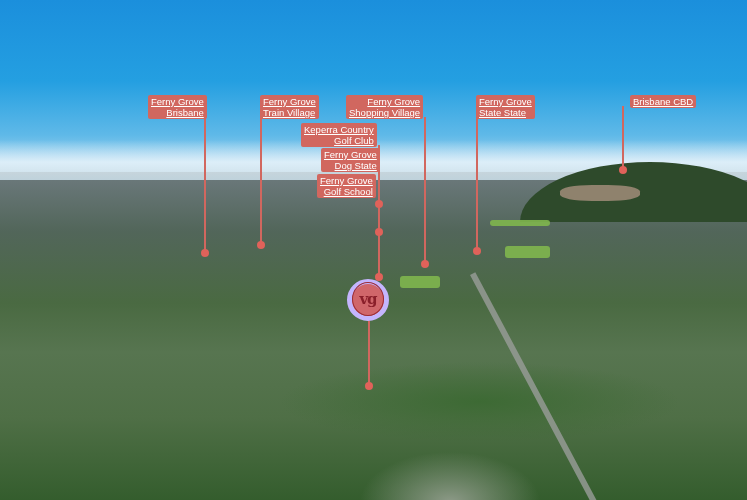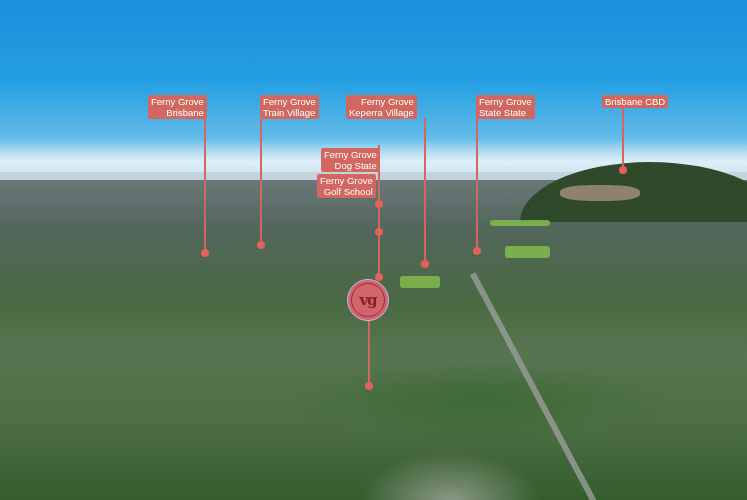--- a/index.html
+++ b/index.html
@@ -18,28 +18,28 @@
       radial-gradient(ellipse 90px 50px at 450px 330px, #8d9a88 0%, rgba(141,154,136,0) 100%),
       linear-gradient(180deg,#6d7a7e 0%,#52665a 18%,#4a6a42 40%,#577550 55%,#4f6f46 75%,#345d2d 100%); }
   .hill { position:absolute; left:520px; top:162px; width:260px; height:60px;
     background:#2e4a2b; border-radius:50% 50% 0 0 / 100% 100% 0 0; }
   .quarry { position:absolute; left:560px; top:185px; width:80px; height:16px; background:#b99a8a; border-radius:40%; opacity:0.7; }
   .field { position:absolute; background:#7fb64e; border-radius:3px; opacity:0.9; }
   .road { position:absolute; left:470px; top:275px; width:6px; height:260px; background:#9a9d9a; transform:rotate(-28deg); transform-origin:top left; opacity:0.8; }
 
   .label { position:absolute; background:#d1675f; color:#fff; font-size:9.5px; line-height:11px;
     padding:1px 3px; border-radius:2px; white-space:nowrap; }
-  .label span { display:block; }
+  .label span { display:block;text-decoration:underline; }
   .label.right { text-align:right; }
   .label.left { text-align:left; }
   .pin-line { position:absolute; width:2px; background:#d1675f; }
   .pin-dot { position:absolute; width:8px; height:8px; border-radius:50%; background:#e0625a; }
 
   .logo { position:absolute; left:347px; top:279px; width:42px; height:42px; border-radius:50%;
-    background:#d0666a; border:1px solid #c4b5fd; box-sizing:border-box; display:flex; align-items:center; justify-content:center; }
+    background:#d0666a; border:5px solid #c4b5fd; box-sizing:border-box; display:flex; align-items:flex-end; justify-content:center; }
   .logo-inner { width:34px; height:34px; border-radius:50%; border:1px solid #9b2c34; box-sizing:border-box;
     display:flex; align-items:center; justify-content:center; color:#8a1f2a; font-family:"DejaVu Serif", serif; font-size:15px; font-weight:bold; letter-spacing:-1px; }
 </style>
 </head>
 <body>
 
 <div class="scene">
   <div class="sky"></div>
   <div class="ground"></div>
   <div class="haze"></div>
@@ -59,38 +59,42 @@
 
   <div class="label left" style="left:260px;top:95px;">
     <span>Ferny Grove</span>
     <span>Train Village</span>
   </div>
   <div class="pin-line" style="left:260px;top:117px;height:127px;"></div>
   <div class="pin-dot" style="left:257px;top:241px;"></div>
 
   <div class="label right" style="left:346px;top:95px;">
     <span>Ferny Grove</span>
-    <span>Keperra Village</span>
+    <span>Shopping Village</span>
   </div>
   <div class="pin-line" style="left:424px;top:117px;height:146px;"></div>
   <div class="pin-dot" style="left:421px;top:260px;"></div>
 
   <div class="label left" style="left:476px;top:95px;">
     <span>Ferny Grove</span>
     <span>State State</span>
   </div>
   <div class="pin-line" style="left:476px;top:117px;height:134px;"></div>
   <div class="pin-dot" style="left:473px;top:247px;"></div>
 
-  <div class="label left" style="left:602px;top:95px;">
+  <div class="label left" style="left:630px;top:95px;">
     <span>Brisbane CBD</span>
   </div>
   <div class="pin-line" style="left:622px;top:106px;height:62px;"></div>
   <div class="pin-dot" style="left:619px;top:166px;"></div>
 
+  <div class="label right" style="left:301px;top:123px;">
+    <span>Keperra Country</span>
+    <span>Golf Club</span>
+  </div>
 
   <div class="label right" style="left:321px;top:148px;">
     <span>Ferny Grove</span>
     <span>Dog State</span>
   </div>
 
   <div class="label right" style="left:317px;top:174px;">
     <span>Ferny Grove</span>
     <span>Golf School</span>
   </div>

